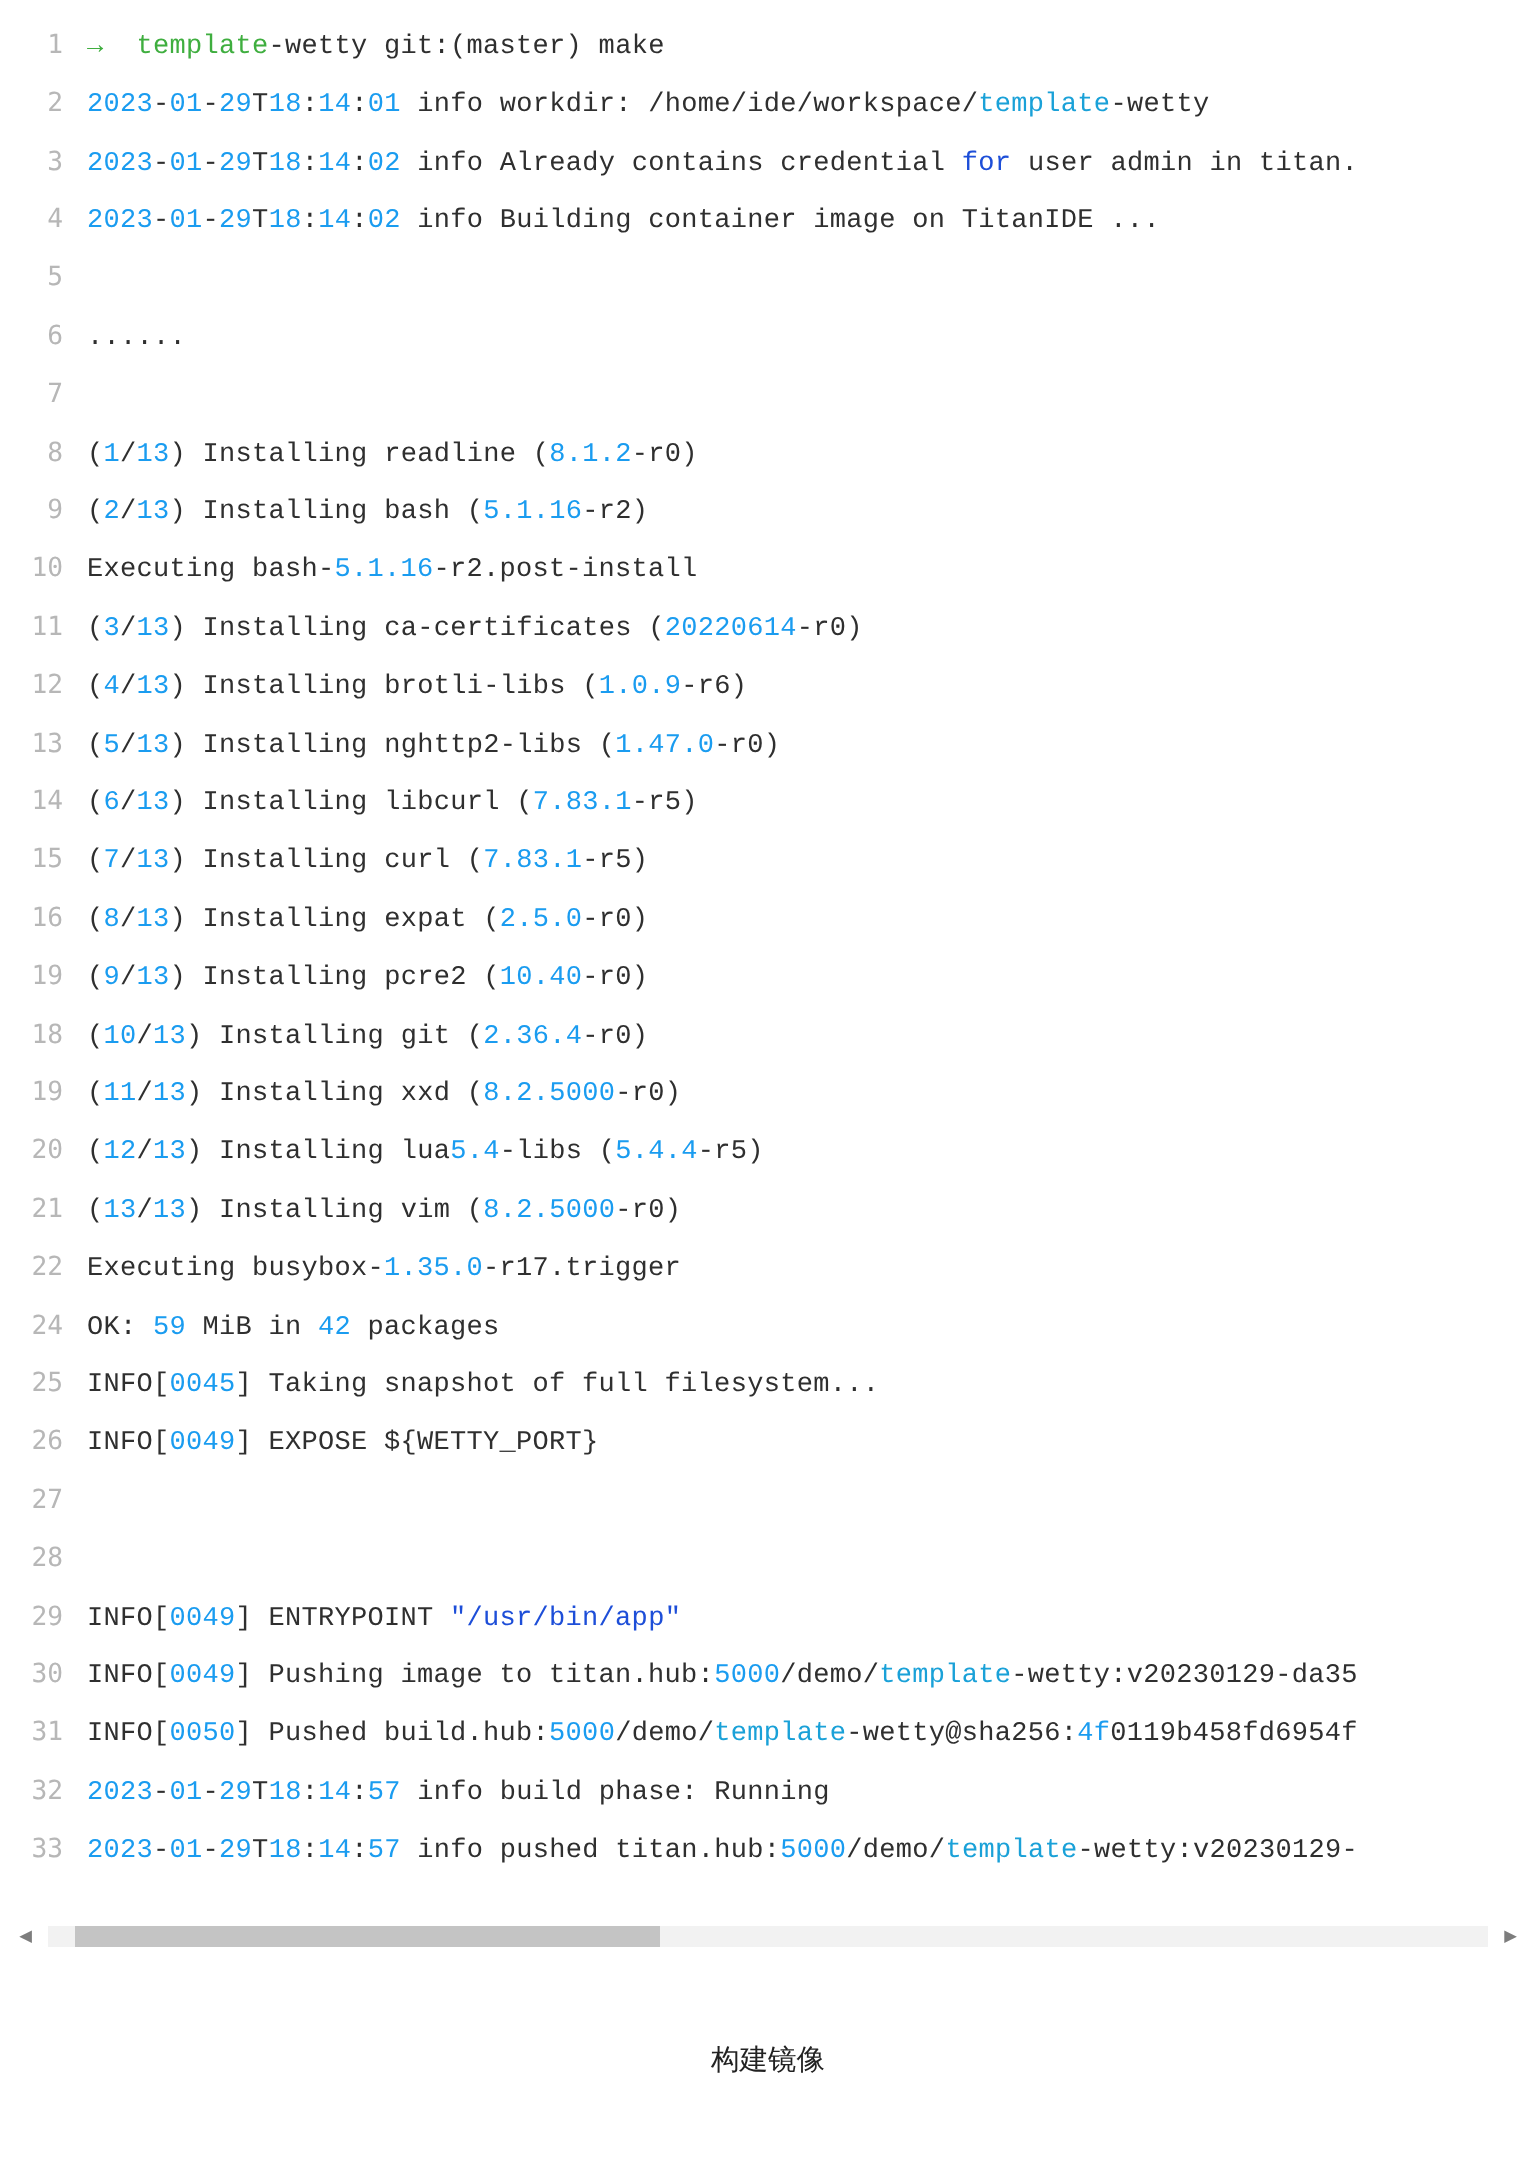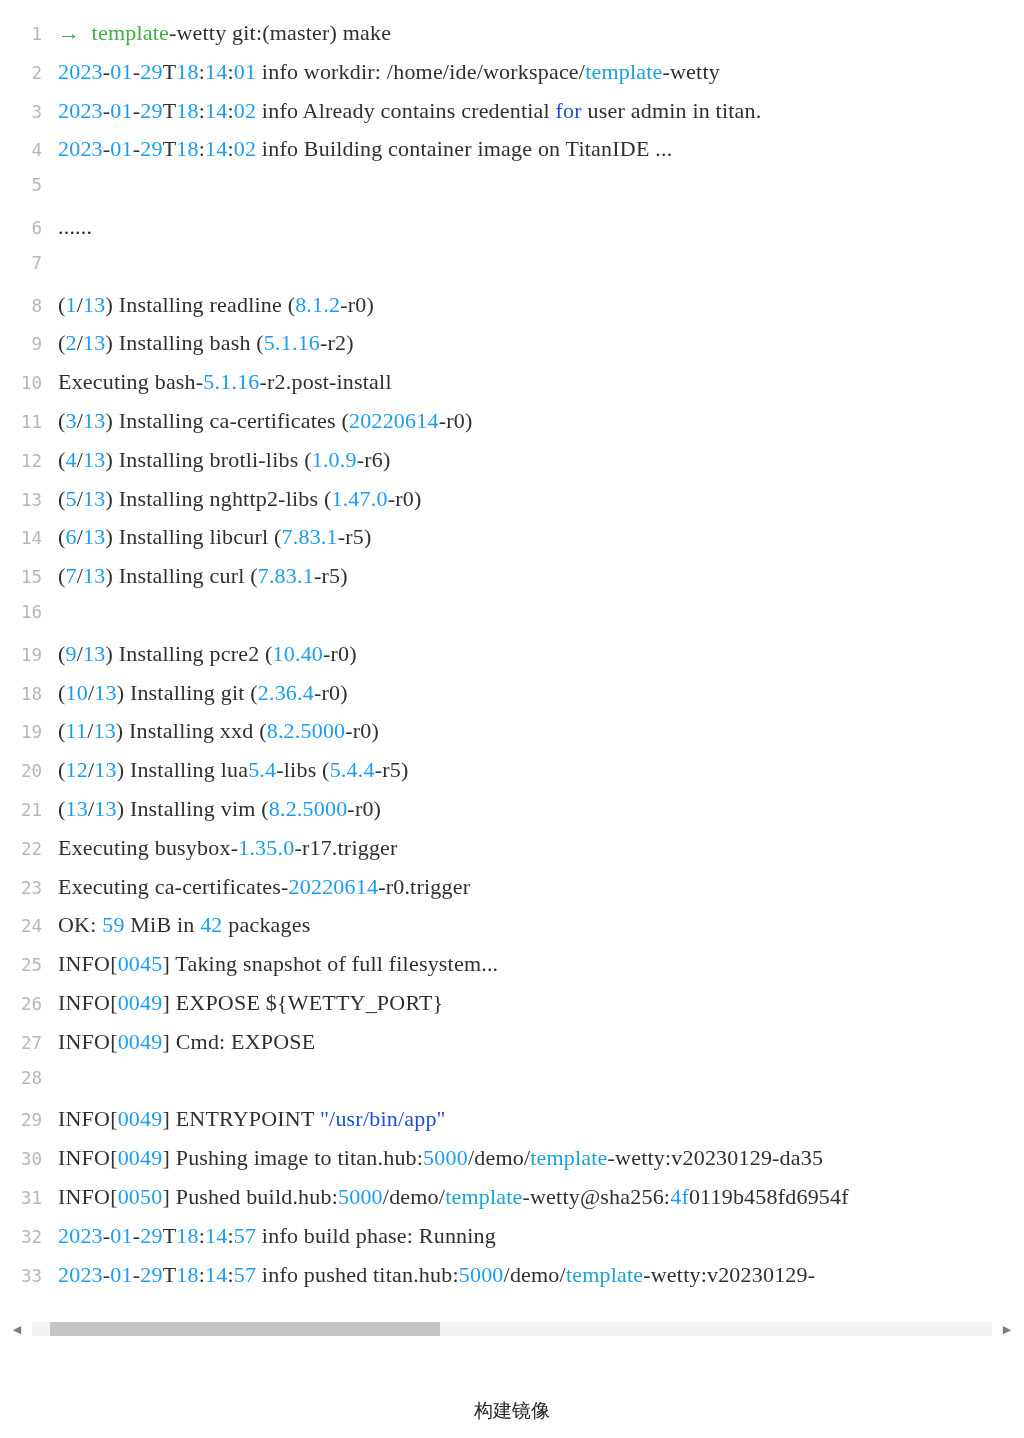--- a/index.html
+++ b/index.html
@@ -37,22 +37,22 @@
     text-align: right;
     padding-right: 16px;
     color: #b7b7b7;
     font-size: 17.5px;
     font-family: "DejaVu Sans Mono", monospace;
     user-select: none;
   }
   .txt {
     flex: 1 1 auto;
     color: #2f2f2f;
-    font-size: 22px;
-    font-family: Liberation Serif, serif;
+    font-size: 18px;
+    font-family: Liberation Mono, monospace;
     letter-spacing: 0.2px;
     overflow: hidden;
     white-space: pre;
   }
   .num { color: #1a9cf0; }
   .kw  { color: #1aa1d8; }
   .str { color: #1d4ed8; }
   .grn { color: #3fae3f; }
   .arrow { color: #3fae3f; font-weight: bold; }
 
@@ -118,32 +118,31 @@
       <div class="line"><div class="ln">6</div><div class="txt"><span>......</span></div></div>
       <div class="line"><div class="ln">7</div><div class="txt"></div></div>
       <div class="line"><div class="ln">8</div><div class="txt"><span>(</span><span class="num">1</span><span>/</span><span class="num">13</span><span>) Installing readline (</span><span class="num">8.1.2</span><span>-r0)</span></div></div>
       <div class="line"><div class="ln">9</div><div class="txt"><span>(</span><span class="num">2</span><span>/</span><span class="num">13</span><span>) Installing bash (</span><span class="num">5.1.16</span><span>-r2)</span></div></div>
       <div class="line"><div class="ln">10</div><div class="txt"><span>Executing bash-</span><span class="num">5.1.16</span><span>-r2.post-install</span></div></div>
       <div class="line"><div class="ln">11</div><div class="txt"><span>(</span><span class="num">3</span><span>/</span><span class="num">13</span><span>) Installing ca-certificates (</span><span class="num">20220614</span><span>-r0)</span></div></div>
       <div class="line"><div class="ln">12</div><div class="txt"><span>(</span><span class="num">4</span><span>/</span><span class="num">13</span><span>) Installing brotli-libs (</span><span class="num">1.0.9</span><span>-r6)</span></div></div>
       <div class="line"><div class="ln">13</div><div class="txt"><span>(</span><span class="num">5</span><span>/</span><span class="num">13</span><span>) Installing nghttp2-libs (</span><span class="num">1.47.0</span><span>-r0)</span></div></div>
       <div class="line"><div class="ln">14</div><div class="txt"><span>(</span><span class="num">6</span><span>/</span><span class="num">13</span><span>) Installing libcurl (</span><span class="num">7.83.1</span><span>-r5)</span></div></div>
       <div class="line"><div class="ln">15</div><div class="txt"><span>(</span><span class="num">7</span><span>/</span><span class="num">13</span><span>) Installing curl (</span><span class="num">7.83.1</span><span>-r5)</span></div></div>
-      <div class="line"><div class="ln">16</div></div>
+      <div class="line"><div class="ln">16</div><div class="txt"><span>(</span><span class="num">8</span><span>/</span><span class="num">13</span><span>) Installing expat (</span><span class="num">2.5.0</span><span>-r0)</span></div></div>
       <div class="line"><div class="ln">19</div><div class="txt"><span>(</span><span class="num">9</span><span>/</span><span class="num">13</span><span>) Installing pcre2 (</span><span class="num">10.40</span><span>-r0)</span></div></div>
       <div class="line"><div class="ln">18</div><div class="txt"><span>(</span><span class="num">10</span><span>/</span><span class="num">13</span><span>) Installing git (</span><span class="num">2.36.4</span><span>-r0)</span></div></div>
       <div class="line"><div class="ln">19</div><div class="txt"><span>(</span><span class="num">11</span><span>/</span><span class="num">13</span><span>) Installing xxd (</span><span class="num">8.2.5000</span><span>-r0)</span></div></div>
       <div class="line"><div class="ln">20</div><div class="txt"><span>(</span><span class="num">12</span><span>/</span><span class="num">13</span><span>) Installing lua</span><span class="num">5.4</span><span>-libs (</span><span class="num">5.4.4</span><span>-r5)</span></div></div>
       <div class="line"><div class="ln">21</div><div class="txt"><span>(</span><span class="num">13</span><span>/</span><span class="num">13</span><span>) Installing vim (</span><span class="num">8.2.5000</span><span>-r0)</span></div></div>
       <div class="line"><div class="ln">22</div><div class="txt"><span>Executing busybox-</span><span class="num">1.35.0</span><span>-r17.trigger</span></div></div>
-      <div class="line"><div class="ln">23</div><div class="txt"><span>Executing ca-certificates-</span><span class="num">20220614</span><span>-r0.trigger</span></div></div>
       <div class="line"><div class="ln">24</div><div class="txt"><span>OK: </span><span class="num">59</span><span> MiB in </span><span class="num">42</span><span> packages</span></div></div>
       <div class="line"><div class="ln">25</div><div class="txt"><span>INFO[</span><span class="num">0045</span><span>] Taking snapshot of full filesystem...</span></div></div>
       <div class="line"><div class="ln">26</div><div class="txt"><span>INFO[</span><span class="num">0049</span><span>] EXPOSE ${WETTY_PORT}</span></div></div>
-      <div class="line"><div class="ln">27</div><div class="txt"><span>INFO[</span><span class="num">0049</span><span>] Cmd: EXPOSE</span></div></div>
+      <div class="line"><div class="ln">27</div></div>
       <div class="line"><div class="ln">28</div></div>
       <div class="line"><div class="ln">29</div><div class="txt"><span>INFO[</span><span class="num">0049</span><span>] ENTRYPOINT </span><span class="str">"/usr/bin/app"</span></div></div>
       <div class="line"><div class="ln">30</div><div class="txt"><span>INFO[</span><span class="num">0049</span><span>] Pushing image to titan.hub:</span><span class="num">5000</span><span>/demo/</span><span class="kw">template</span><span>-wetty:v20230129-da35</span></div></div>
       <div class="line"><div class="ln">31</div><div class="txt"><span>INFO[</span><span class="num">0050</span><span>] Pushed build.hub:</span><span class="num">5000</span><span>/demo/</span><span class="kw">template</span><span>-wetty@sha256:</span><span class="num">4f</span><span>0119b458fd6954f</span></div></div>
       <div class="line"><div class="ln">32</div><div class="txt"><span class="num">2023</span><span>-</span><span class="num">01</span><span>-</span><span class="num">29</span><span>T</span><span class="num">18</span><span>:</span><span class="num">14</span><span>:</span><span class="num">57</span><span> info build phase: Running</span></div></div>
       <div class="line"><div class="ln">33</div><div class="txt"><span class="num">2023</span><span>-</span><span class="num">01</span><span>-</span><span class="num">29</span><span>T</span><span class="num">18</span><span>:</span><span class="num">14</span><span>:</span><span class="num">57</span><span> info pushed titan.hub:</span><span class="num">5000</span><span>/demo/</span><span class="kw">template</span><span>-wetty:v20230129-</span></div></div>
     </div>
 
   <div class="scrollbar-row">
     <div class="arrow-btn">◀</div>

